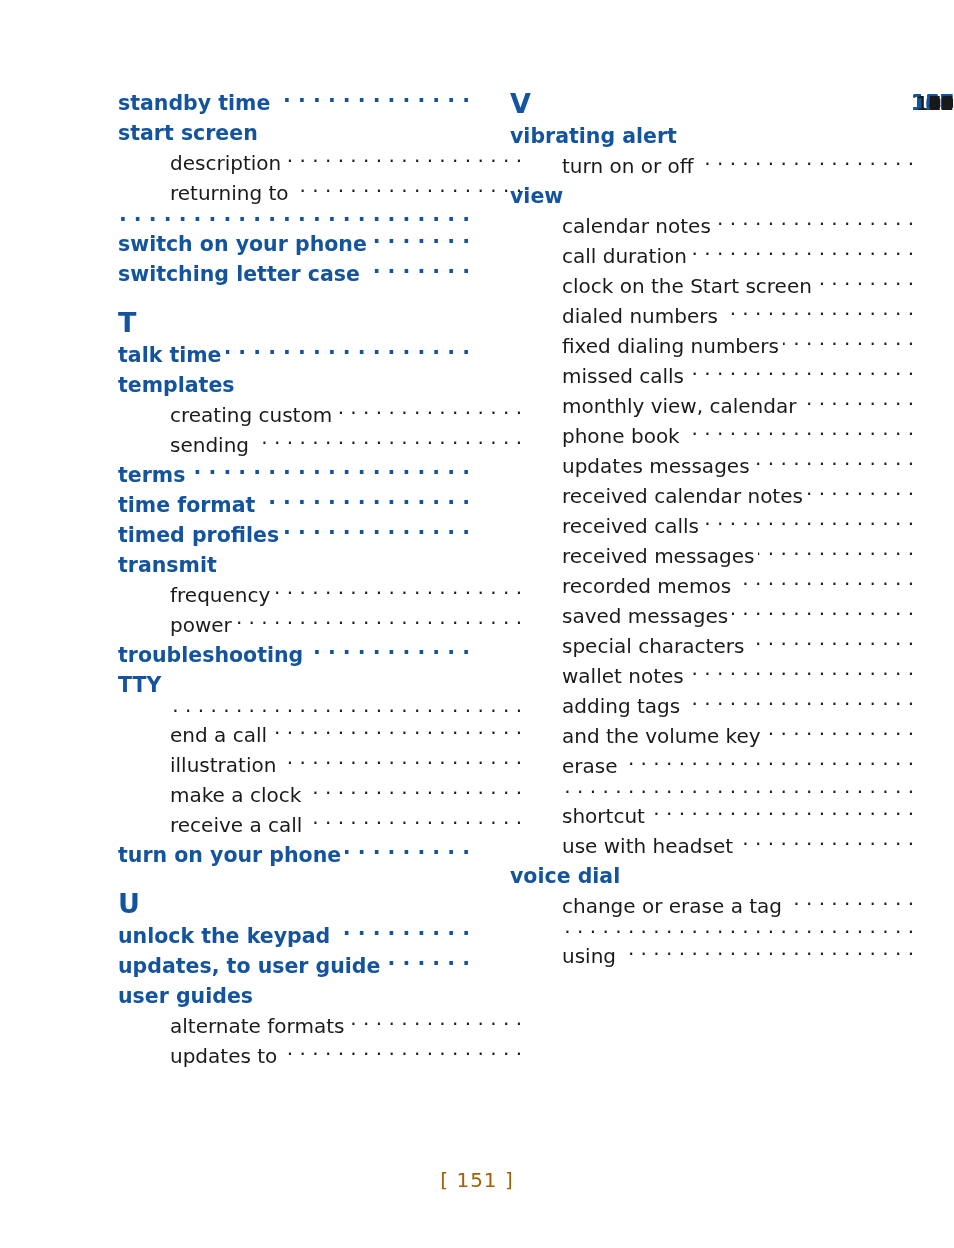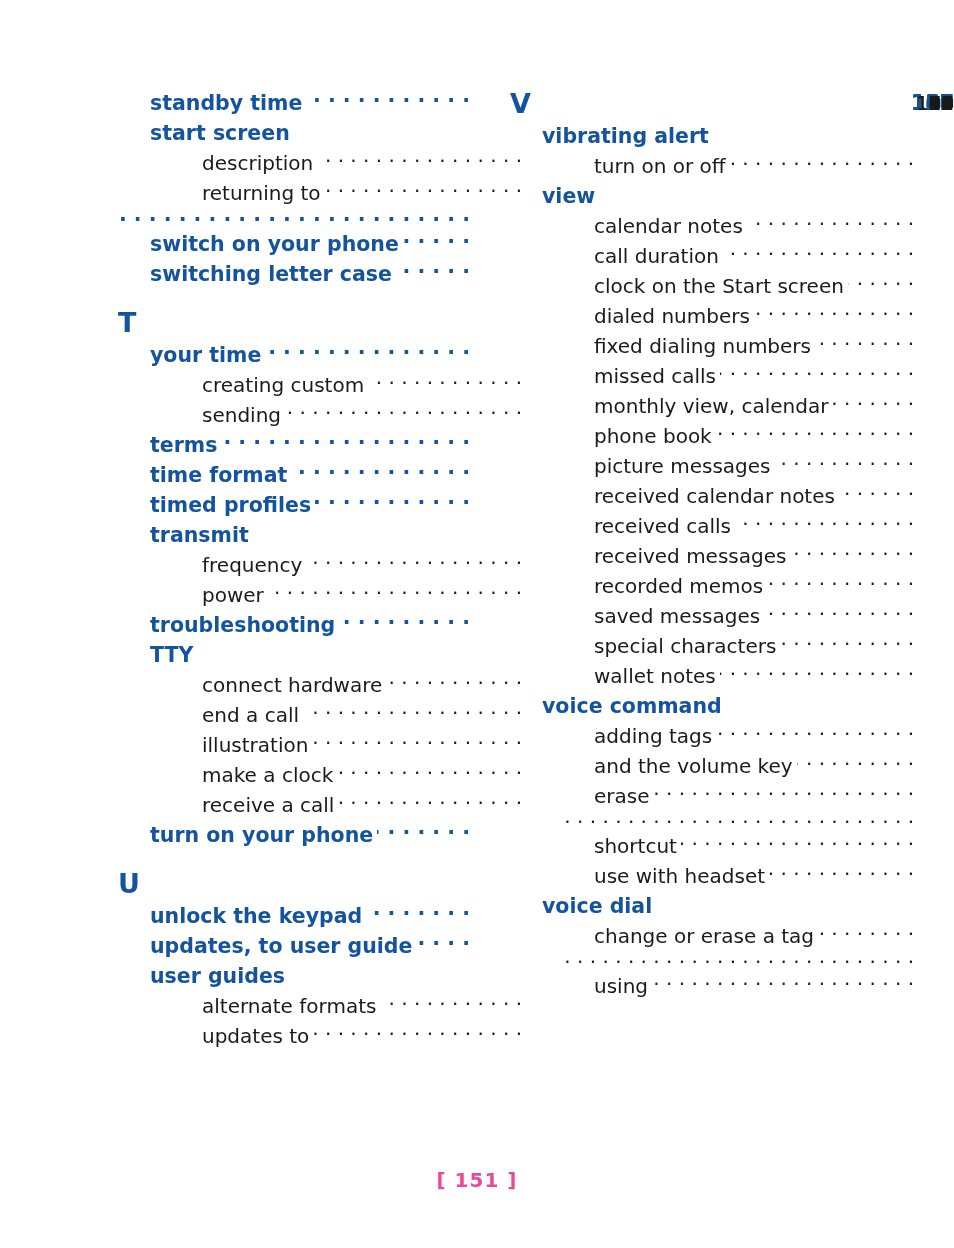--- a/index.html
+++ b/index.html
@@ -53,21 +53,20 @@
     display: flex;
     align-items: baseline;
     width: 100%;
     line-height: 30px;
     white-space: nowrap;
     overflow: hidden;
   }
 
   .entry .label {
     flex: 0 0 auto;
-    margin-left: 32px;
   }
   .entry .leader {
     flex: 1 1 auto;
     overflow: hidden;
     min-width: 0;
     position: relative;
     height: 1em;
   }
   .entry .leader::before {
     content: ". . . . . . . . . . . . . . . . . . . . . . . . . . . . . . . . . . . . . . . . . . . . . . .";
@@ -118,24 +117,23 @@
   .column.right .entry.sub .label { padding-right: 4px; }
   .column.right .entry.main .page { padding-left: 3px; }
 
   
   .footer {
     position: absolute;
     left: 0;
     top: 1168px;
     width: 954px;
     text-align: center;
-    color: #ec4899;
+    color: #a16207;
     font-size: 20px;
     letter-spacing: 1px;
-    font-weight: bold;
   }
 </style>
 </head>
 <body>
 
 <div class="page">
 
   <div class="columns">
     <div class="column left">
         <div class="entry main">
@@ -167,24 +165,29 @@
           <span class="leader"></span>
           <span class="page">13</span>
         </div>
         <div class="entry main">
           <span class="label">switching letter case</span>
           <span class="leader"></span>
           <span class="page">26</span>
         </div>
         <div class="section-letter">T</div>
         <div class="entry main">
-          <span class="label">your time</span>
+          <span class="label">talk time</span>
           <span class="leader"></span>
           <span class="page">138</span>
         </div>
+        <div class="entry main heading-only">
+          <span class="label">templates</span>
+          <span class="leader"></span>
+          <span class="page"></span>
+        </div>
         <div class="entry sub">
           <span class="label">creating custom</span>
           <span class="leader"></span>
           <span class="page">84</span>
         </div>
         <div class="entry sub">
           <span class="label">sending</span>
           <span class="leader"></span>
           <span class="page">83</span>
         </div>
@@ -222,21 +225,20 @@
           <span class="label">troubleshooting</span>
           <span class="leader"></span>
           <span class="page">116</span>
         </div>
         <div class="entry main heading-only">
           <span class="label">TTY</span>
           <span class="leader"></span>
           <span class="page"></span>
         </div>
         <div class="entry sub">
-          <span class="label">connect hardware</span>
           <span class="leader"></span>
           <span class="page">63</span>
         </div>
         <div class="entry sub">
           <span class="label">end a call</span>
           <span class="leader"></span>
           <span class="page">63</span>
         </div>
         <div class="entry sub">
           <span class="label">illustration</span>
@@ -336,21 +338,21 @@
           <span class="label">monthly view, calendar</span>
           <span class="leader"></span>
           <span class="page">89</span>
         </div>
         <div class="entry sub">
           <span class="label">phone book</span>
           <span class="leader"></span>
           <span class="page">27</span>
         </div>
         <div class="entry sub">
-          <span class="label">picture messages</span>
+          <span class="label">updates messages</span>
           <span class="leader"></span>
           <span class="page">81</span>
         </div>
         <div class="entry sub">
           <span class="label">received calendar notes</span>
           <span class="leader"></span>
           <span class="page">92</span>
         </div>
         <div class="entry sub">
           <span class="label">received calls</span>
@@ -374,25 +376,20 @@
         </div>
         <div class="entry sub">
           <span class="label">special characters</span>
           <span class="leader"></span>
           <span class="page">76</span>
         </div>
         <div class="entry sub">
           <span class="label">wallet notes</span>
           <span class="leader"></span>
           <span class="page">98</span>
-        </div>
-        <div class="entry main heading-only">
-          <span class="label">voice command</span>
-          <span class="leader"></span>
-          <span class="page"></span>
         </div>
         <div class="entry sub">
           <span class="label">adding tags</span>
           <span class="leader"></span>
           <span class="page">52</span>
         </div>
         <div class="entry sub">
           <span class="label">and the volume key</span>
           <span class="leader"></span>
           <span class="page">53</span>

